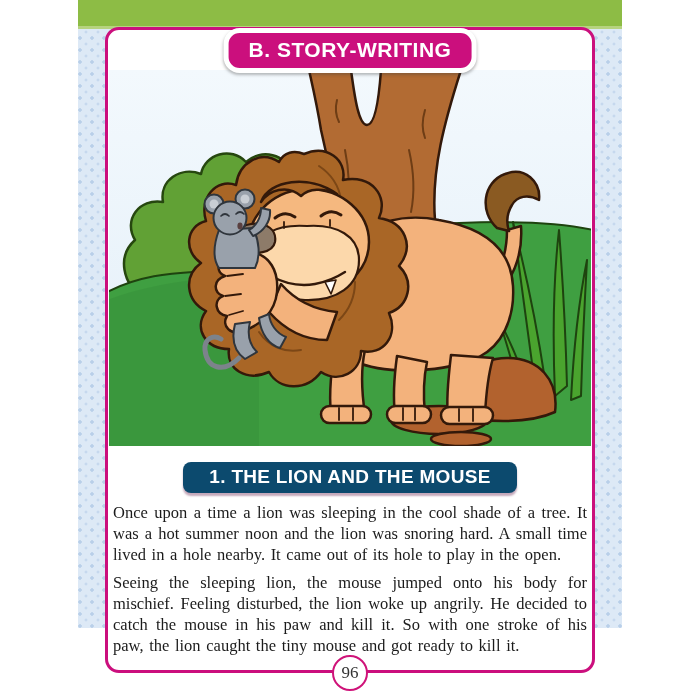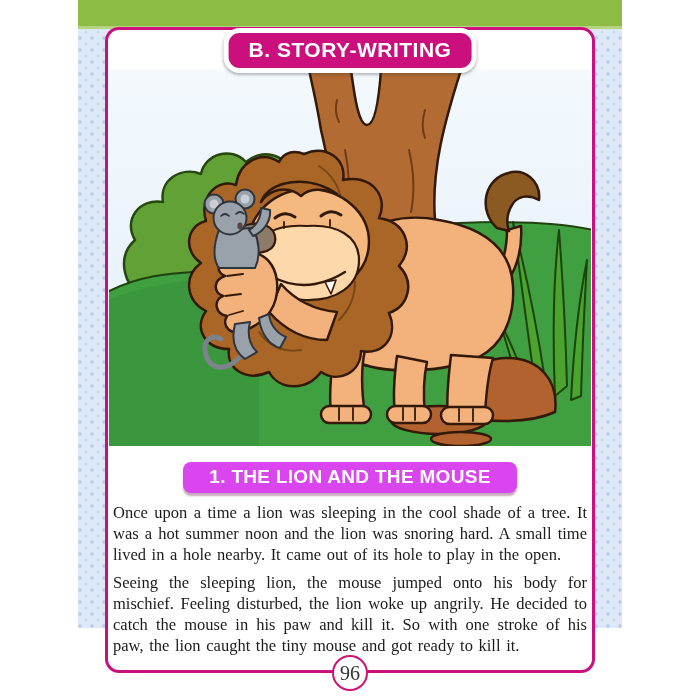--- a/index.html
+++ b/index.html
@@ -27,36 +27,36 @@
     background:#cb0f7d;color:#ffffff;font-weight:700;font-size:21px;
     letter-spacing:.5px;padding:5px 20px 6px;border:5px solid #ffffff;
     border-radius:16px;white-space:nowrap;z-index:5;
     box-shadow:0 2px 3px rgba(60,60,60,.35);}
 
   
   .illus{display:block;margin:40px auto 0;width:482px;height:376px;}
 
   
   .story-banner-wrap{text-align:center;margin-top:16px;}
-  .story-banner{display:inline-block;background:#d946ef;color:#ffffff;
+  .story-banner{display:inline-block;background:#0c4a6e;color:#ffffff;
     font-weight:700;font-size:19px;letter-spacing:.3px;
     padding:4px 26px 5px;border-radius:8px;
     box-shadow:0 3px 2px rgba(90,10,60,.35);}
 
   
   .story-text{margin-top:9px;padding:0 5px;}
   .story-text p{font-family:"Liberation Serif",serif;font-size:16.5px;
     line-height:21px;color:#1b1b1b;text-align:justify;margin:0 0 7px 0;
     word-spacing:1.5px;}
 
   
   .page-num{position:absolute;left:50%;top:655px;transform:translateX(-50%);
     width:32px;height:32px;background:#ffffff;border:2.5px solid #cf1379;
     border-radius:50%;z-index:6;display:flex;align-items:center;justify-content:center;
-    font-family:"Liberation Serif",serif;font-size:20px;color:#333;}
+    font-family:"Liberation Serif",serif;font-size:17px;color:#333;}
 </style>
 </head>
 <body>
 
 <div class="book-page">
   <div class="green-strip"></div>
 
   <div class="chapter-badge">B. STORY-WRITING</div>
 
   <div class="content-box">

